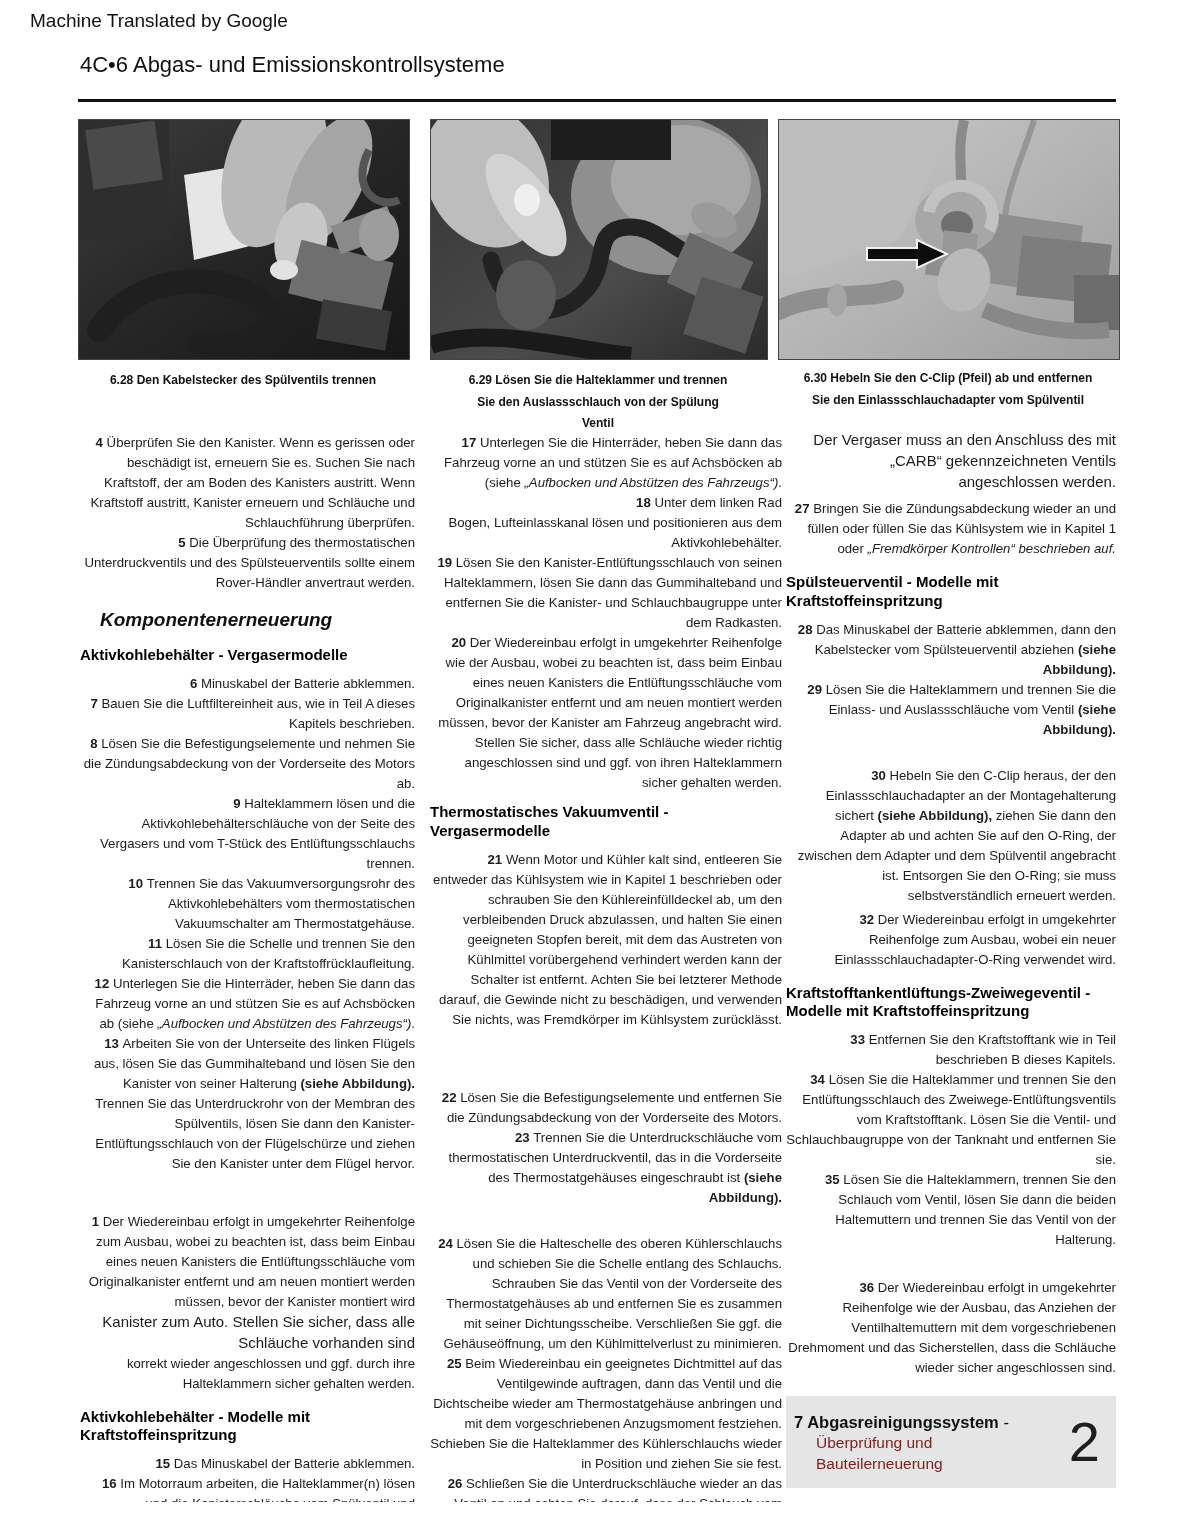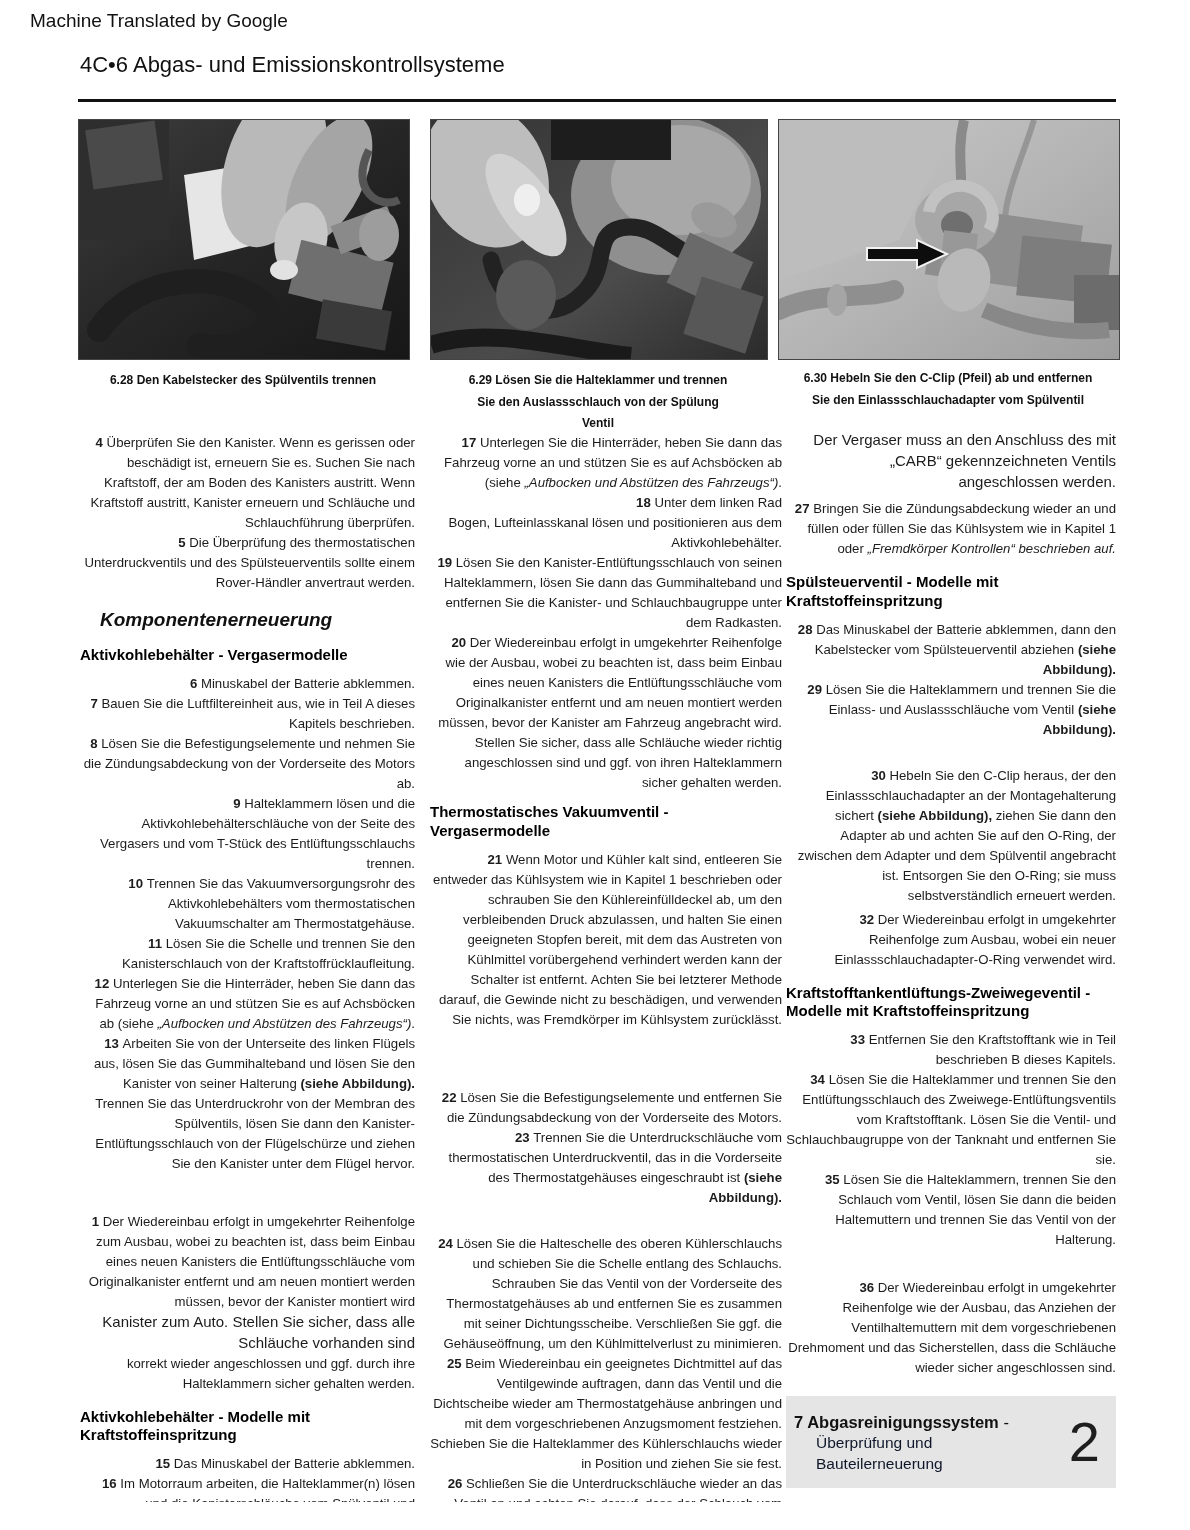--- a/index.html
+++ b/index.html
@@ -33,21 +33,21 @@
   .s-b{font-weight:bold;}
   .s-i{font-style:italic;}
   .s-bi{font-weight:bold;margin-left:20px;}
   .s-sm{font-size:15px;}
   .section-box{
     position:relative;background:#e5e5e5;margin-top:18px;
     padding:16px 18px 14px 8px;min-height:56px;
   }
   .section-box .box-line1{font-size:16.5px;line-height:1.3;color:#111;}
   .section-box .box-line1 .bold{font-weight:bold;}
-  .section-box .box-sub{font-size:15.5px;line-height:1.3;color:#0f172a;margin-left:22px;}
+  .section-box .box-sub{font-size:15.5px;line-height:1.3;color:#7f1d1d;margin-left:22px;}
   .section-box .big-num{
     position:absolute;right:16px;top:50%;transform:translateY(-50%);
     font-size:56px;color:#1e1e1e;line-height:1;
   }
 </style>
 </head>
 <body>
 
 <div id="page">
 

